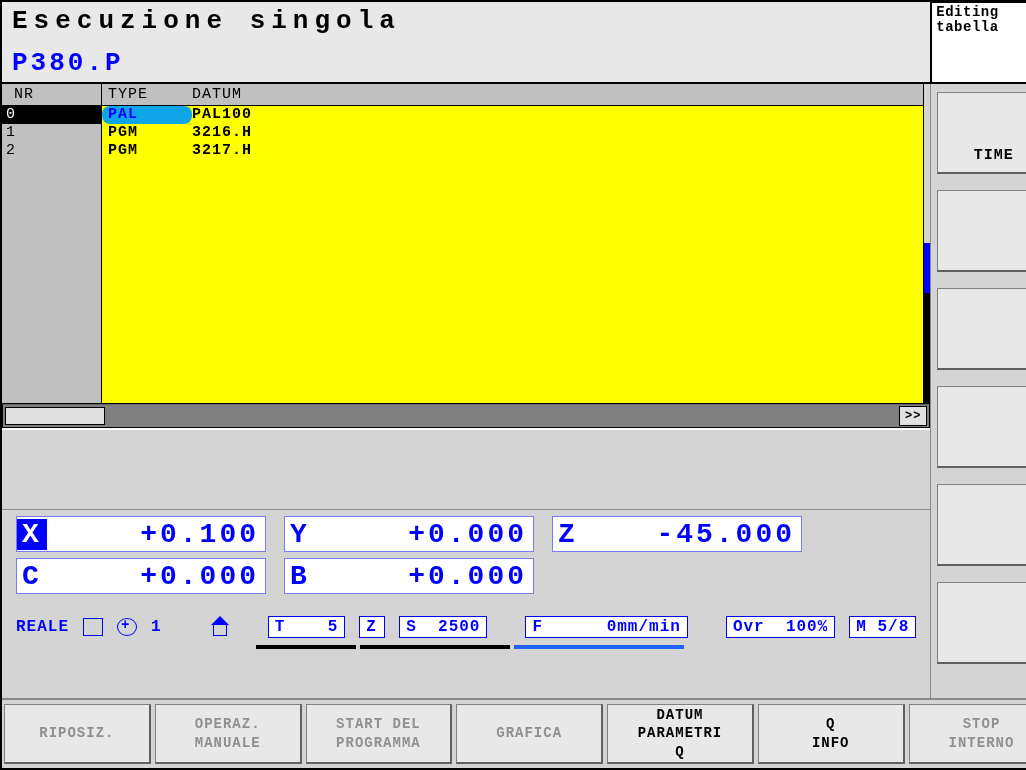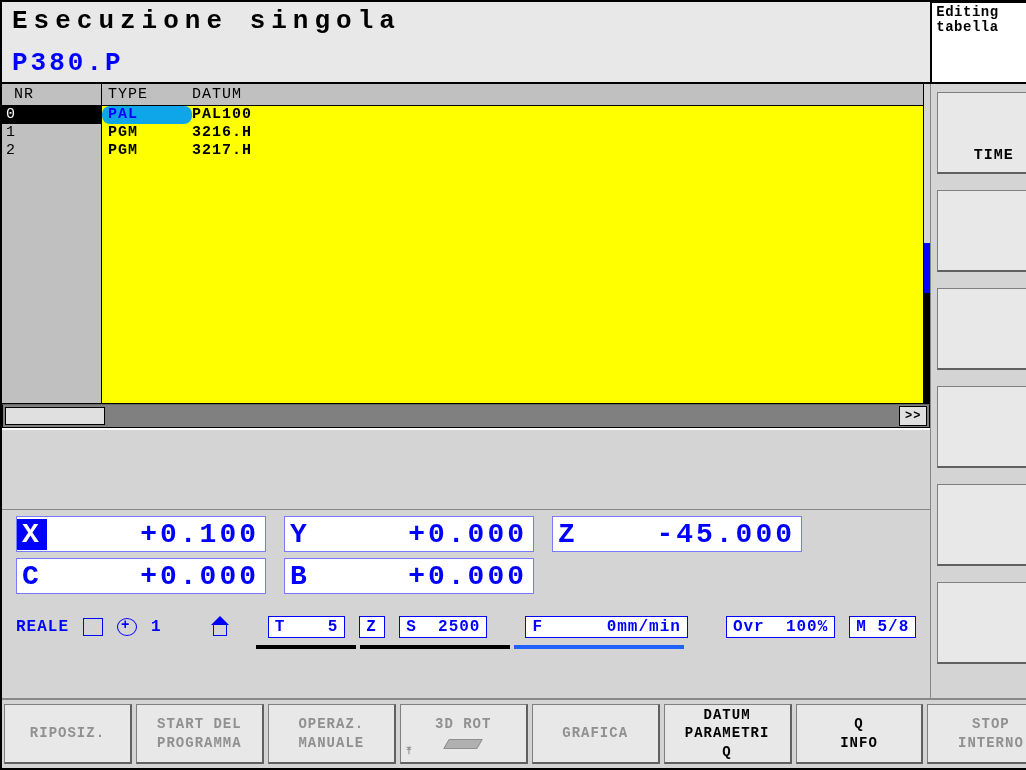--- a/index.html
+++ b/index.html
@@ -384,31 +384,26 @@
     <div class="rkey blank"></div>
     <div class="rkey blank"></div>
     <div class="rkey blank"></div>
   </div>
 
   <div class="bottom">
     <div class="bkey disabled">
       <div>RIPOSIZ.</div>
     </div>
     <div class="bkey disabled">
+      <div>OPERAZ.</div>
+      <div>MANUALE</div>
+    </div>
+    <div class="bkey disabled">
       <div>START DEL</div>
       <div>PROGRAMMA</div>
-    </div>
-    <div class="bkey disabled">
-      <div>OPERAZ.</div>
-      <div>MANUALE</div>
-    </div>
-    <div class="bkey disabled">
-      <div>3D ROT</div>
-      <div class="rot-icon"></div>
-      <div class="ax">⤒</div>
     </div>
     <div class="bkey disabled">
       <div>GRAFICA</div>
     </div>
     <div class="bkey">
       <div>DATUM</div>
       <div>PARAMETRI</div>
       <div>Q</div>
     </div>
     <div class="bkey">

